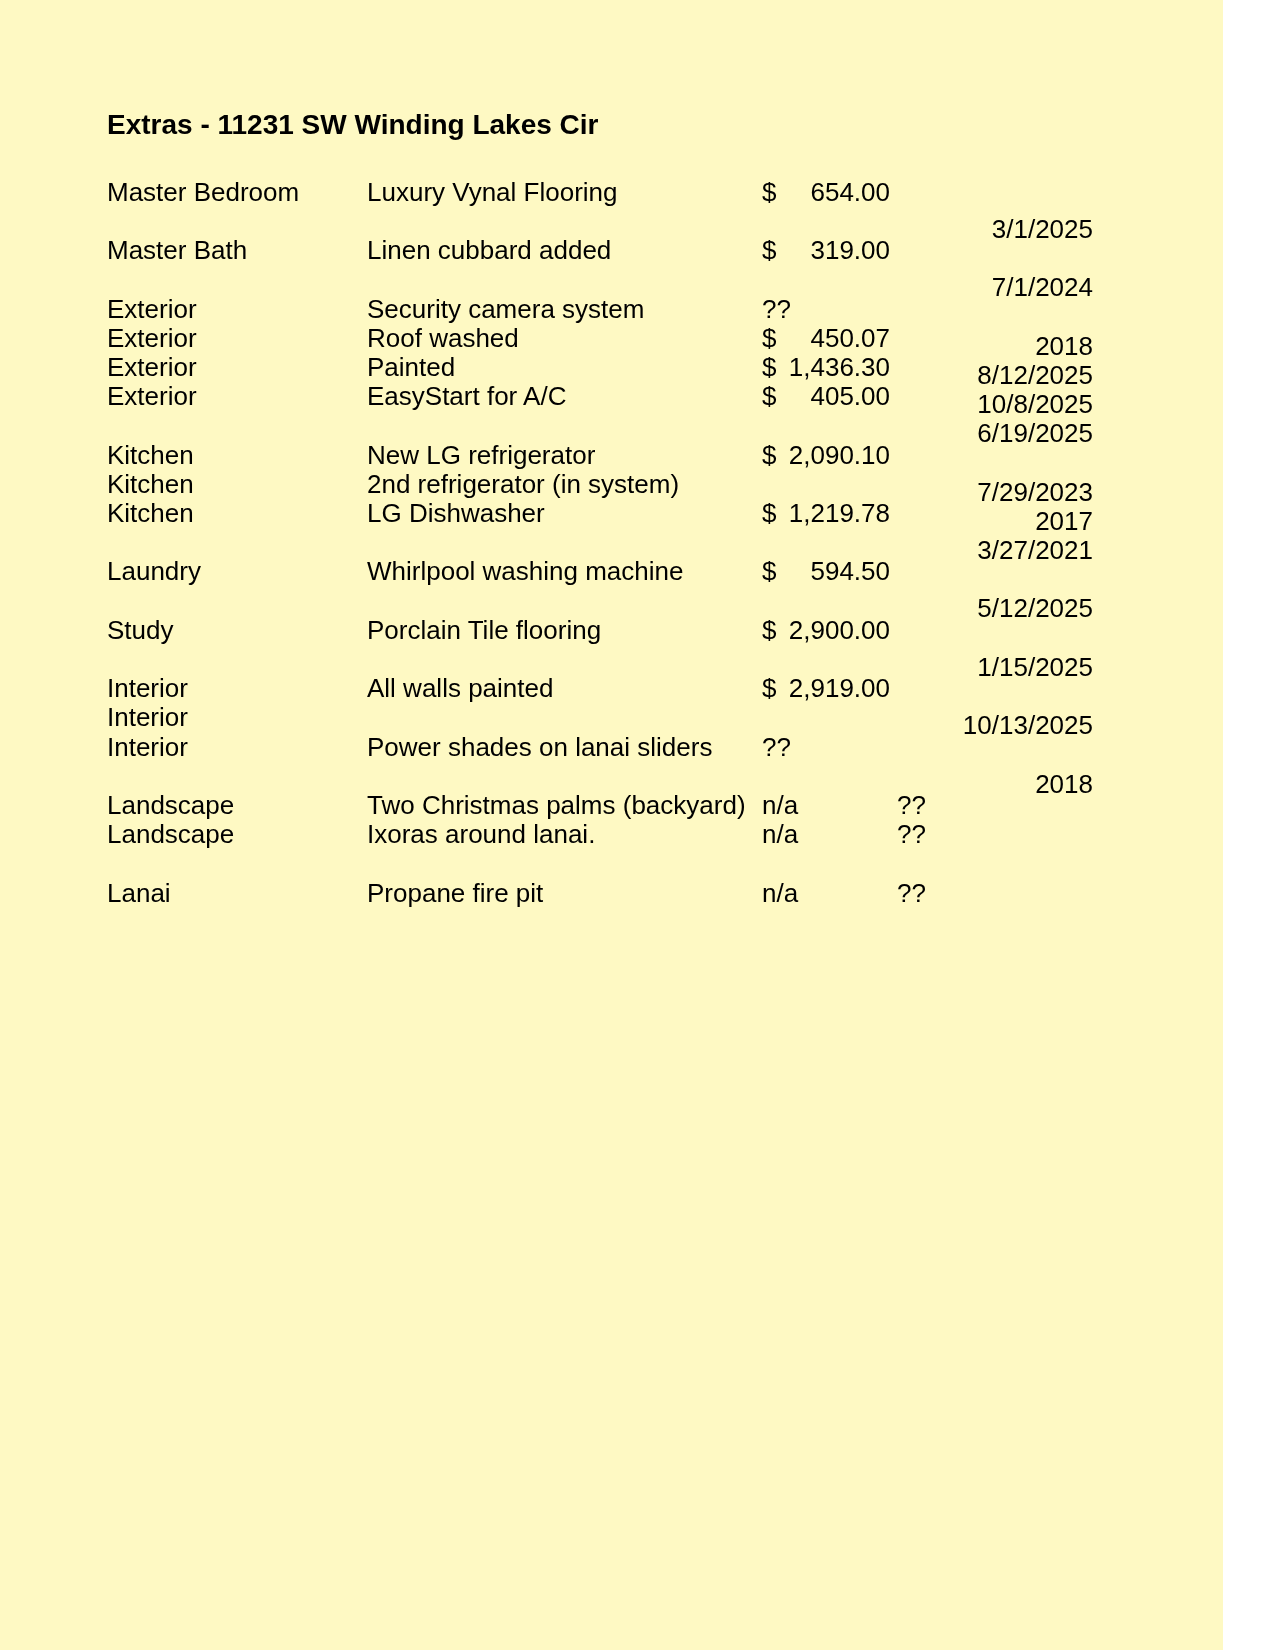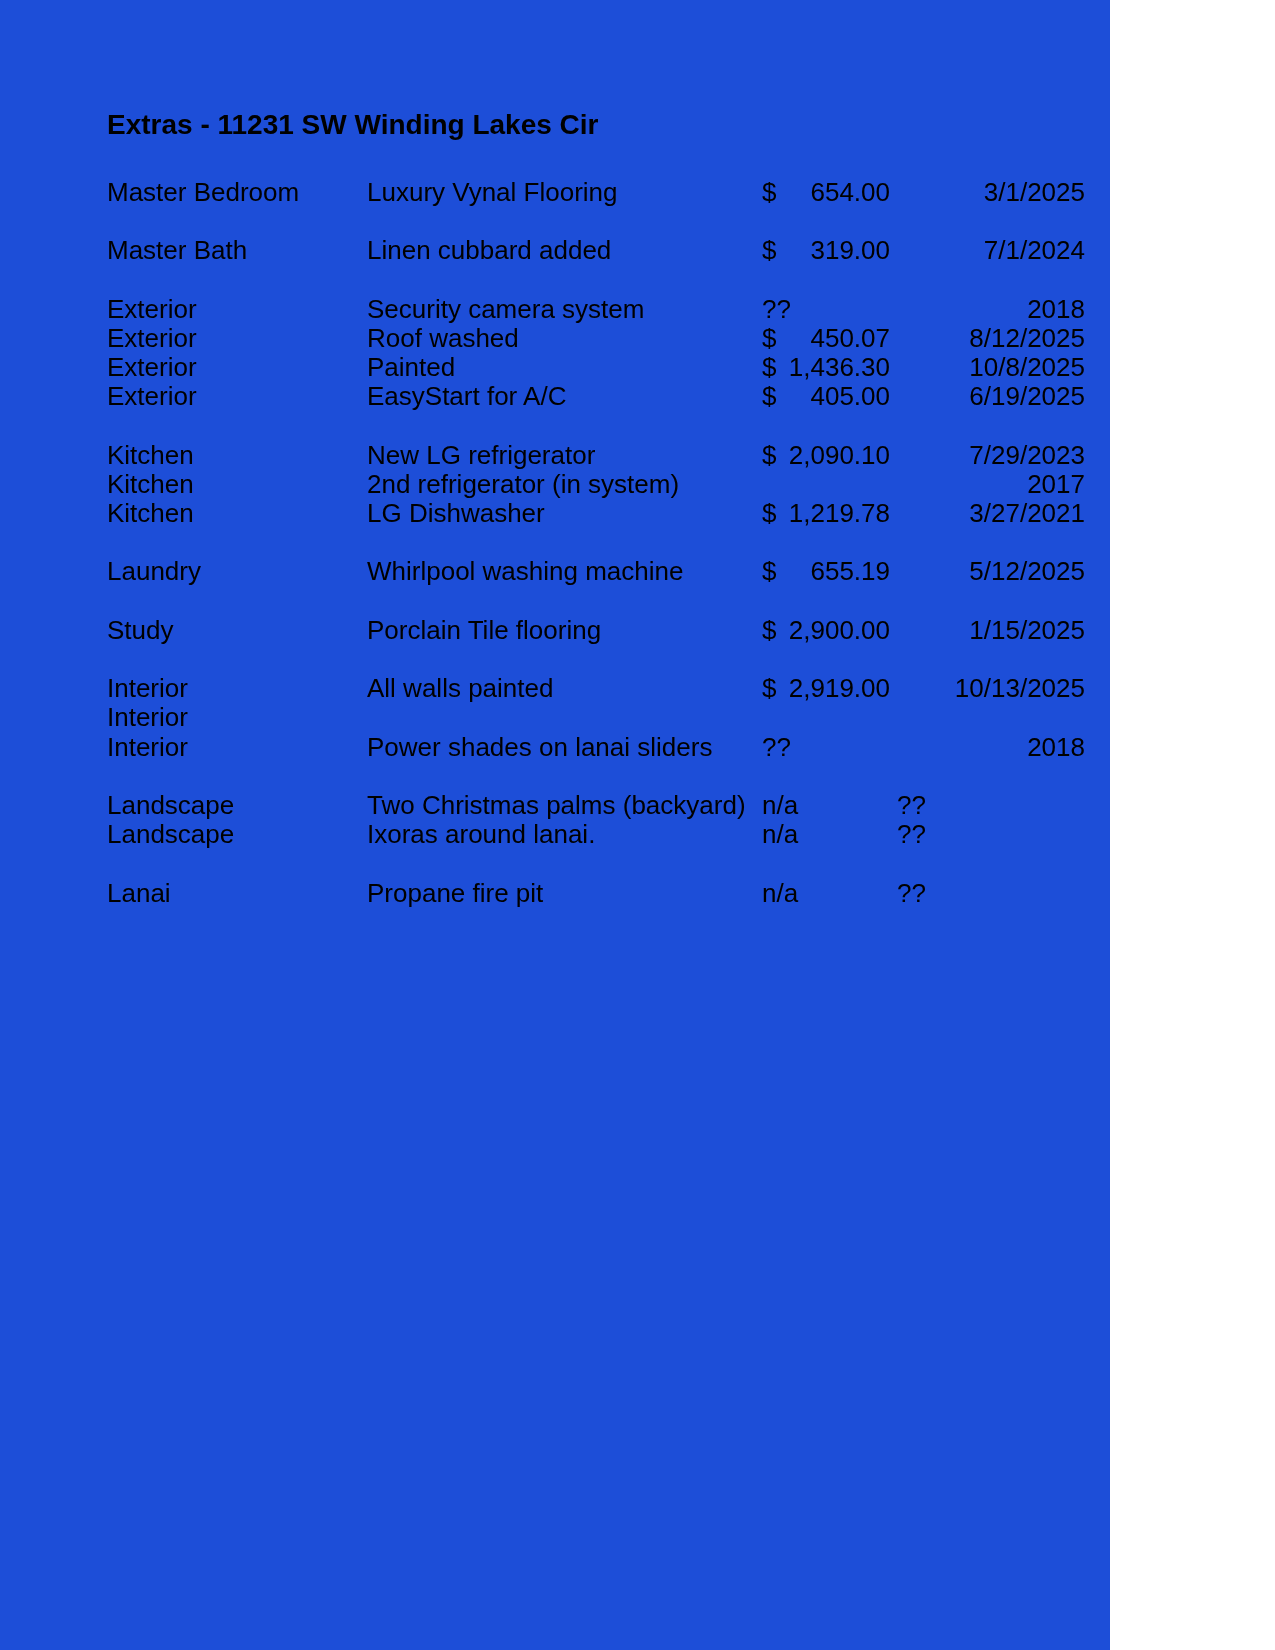--- a/index.html
+++ b/index.html
@@ -2,23 +2,23 @@
 <html><head>
 <meta charset="utf-8">
 <style>
   html, body {
     margin: 0;
     padding: 0;
     background: #ffffff;
   }
   .page {
     position: relative;
-    width: 1110px;
+    width: 1223px;
     height: 1650px;
-    background: #1d4ed8;
+    background: #fef9c3;
     color: #000000;
     font-family: "Liberation Sans", "DejaVu Sans", sans-serif;
     overflow: hidden;
     text-decoration: underline;
   }
   .doc-title {
     position: absolute;
     left: 107px;
     top: 108px;
     font-size: 28px;
@@ -40,21 +40,21 @@
     white-space: nowrap;
   }
   .spacer {
     height: 29.2px;
   }
   .c-loc  { position: absolute; left: 107px; }
   .c-item { position: absolute; left: 367px; }
   .c-cur  { position: absolute; left: 762px; }
   .c-amt  { position: absolute; right: 385px; text-align: right; }
   .c-note { position: absolute; left: 897px; }
-  .c-date { position: absolute; right: 190px; text-align: right; }
+  .c-date { position: absolute; right: 182px; text-align: right; margin-top: 37px; }
 </style>
 </head>
 <body>
 
 <div class="page">
 
   <div class="doc-title">Extras - 11231 SW Winding Lakes Cir</div>
 
   <div class="rows">
 
@@ -139,21 +139,21 @@
       <span class="c-note"></span>
       <span class="c-date">3/27/2021</span>
     </div>
 
     <div class="spacer"></div>
 
     <div class="row">
       <span class="c-loc">Laundry</span>
       <span class="c-item">Whirlpool washing machine</span>
       <span class="c-cur">$</span>
-      <span class="c-amt">655.19</span>
+      <span class="c-amt">594.50</span>
       <span class="c-note"></span>
       <span class="c-date">5/12/2025</span>
     </div>
 
     <div class="spacer"></div>
 
     <div class="row">
       <span class="c-loc">Study</span>
       <span class="c-item">Porclain Tile flooring</span>
       <span class="c-cur">$</span>

